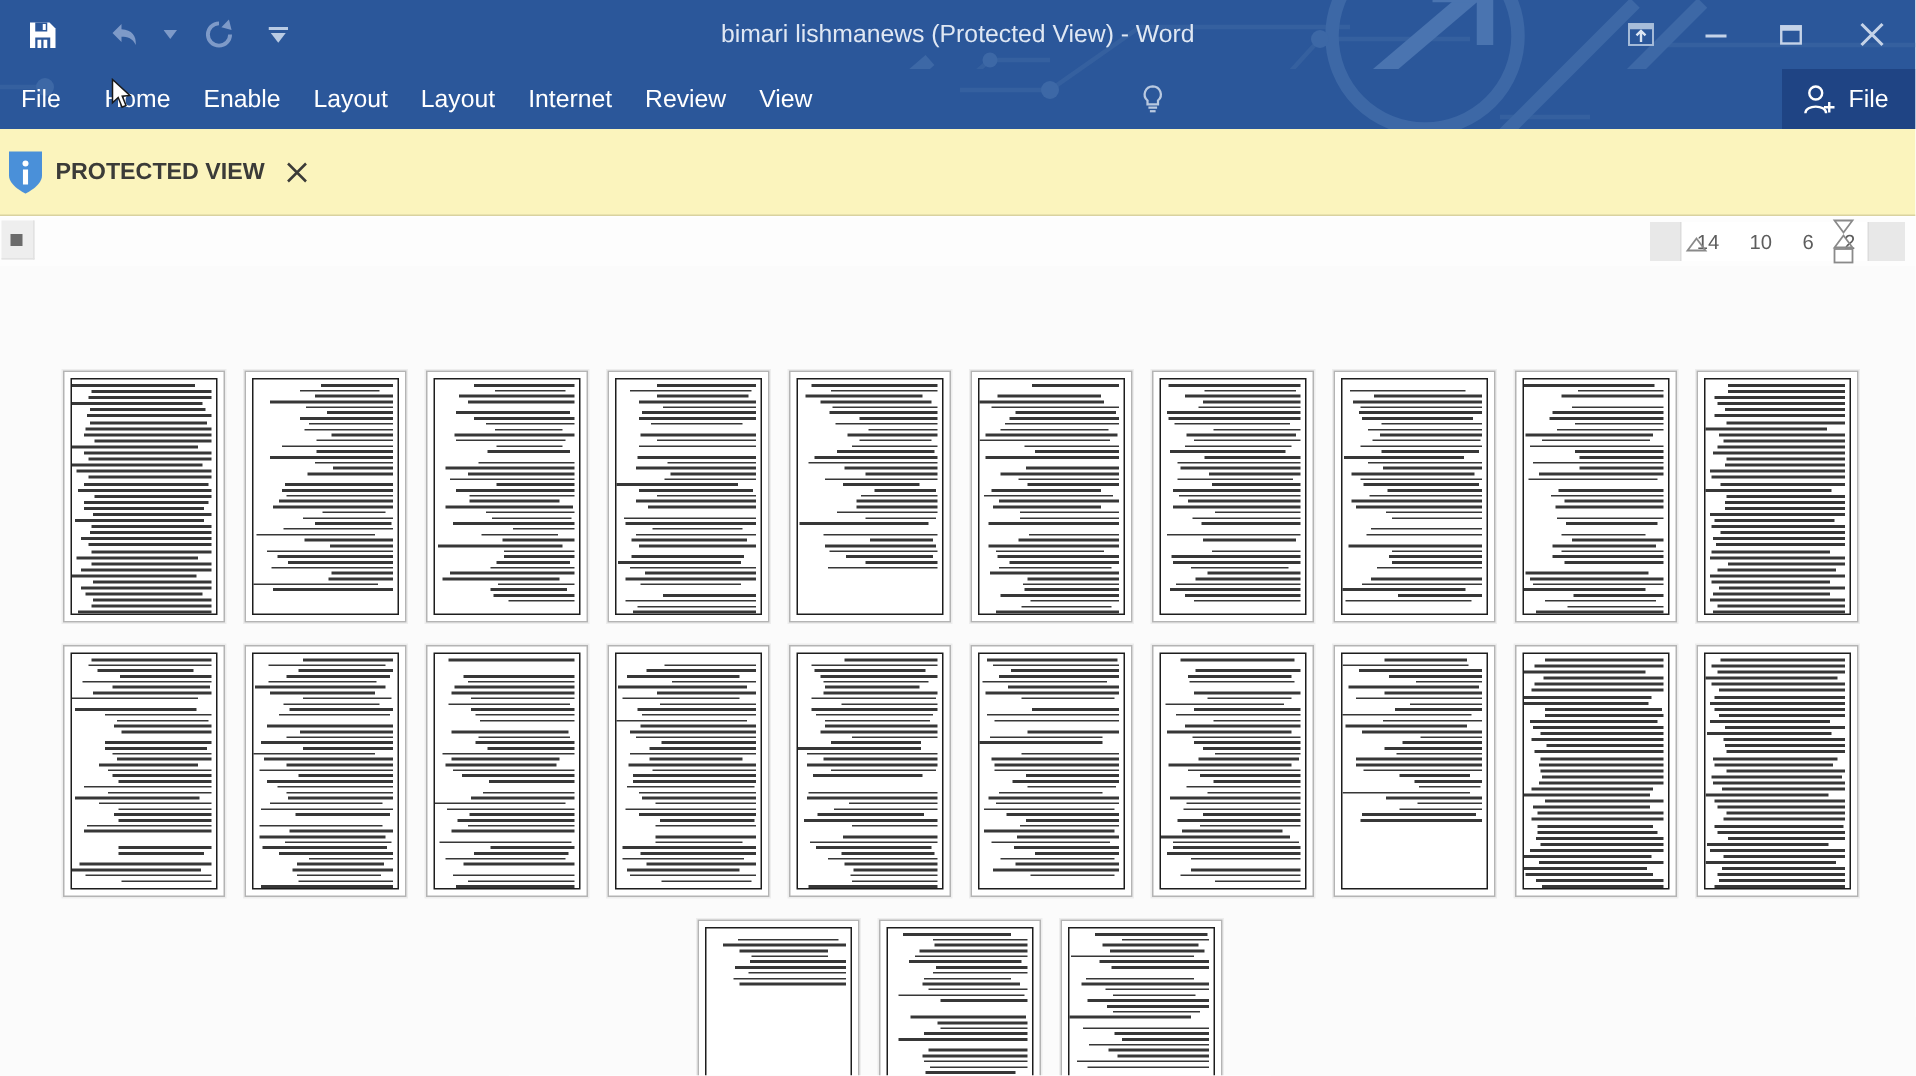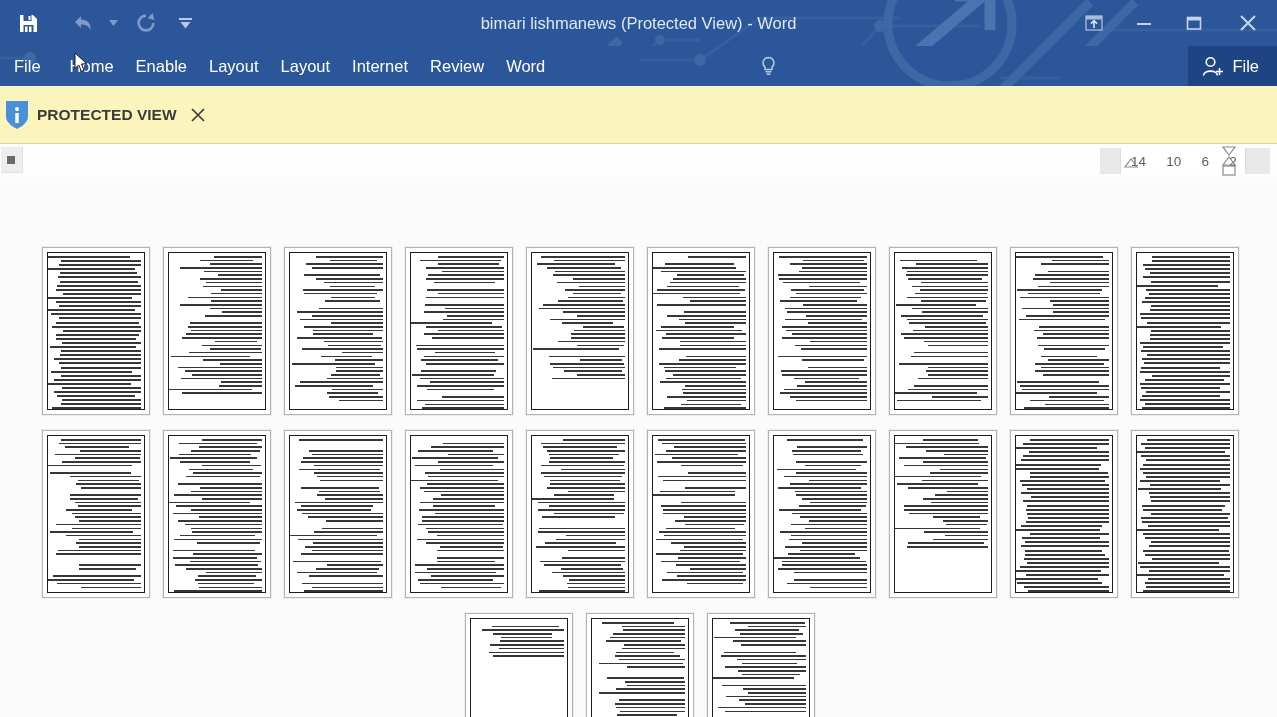--- a/index.html
+++ b/index.html
@@ -454,21 +454,21 @@
     </svg>
 
     <div class="tabs">
       <div class="tab file">File</div>
       <div class="tab">Home</div>
       <div class="tab">Enable</div>
       <div class="tab">Layout</div>
       <div class="tab">Layout</div>
       <div class="tab">Internet</div>
       <div class="tab">Review</div>
-      <div class="tab">Word</div>
+      <div class="tab">View</div>
     </div>
 
     <div class="tellme">
       <svg width="17" height="20" viewBox="0 0 17 20">
         <path d="M8.5 1.5 A5.4 5.4 0 0 0 5 11 L5 13.5 L12 13.5 L12 11 A5.4 5.4 0 0 0 8.5 1.5 Z" fill="none" stroke="#b9c9e0" stroke-width="1.5"></path>
         <rect x="5.6" y="15" width="5.8" height="1.5" fill="#b9c9e0"></rect>
         <rect x="6.6" y="17.4" width="3.8" height="1.5" fill="#b9c9e0"></rect>
       </svg>
     </div>
 

